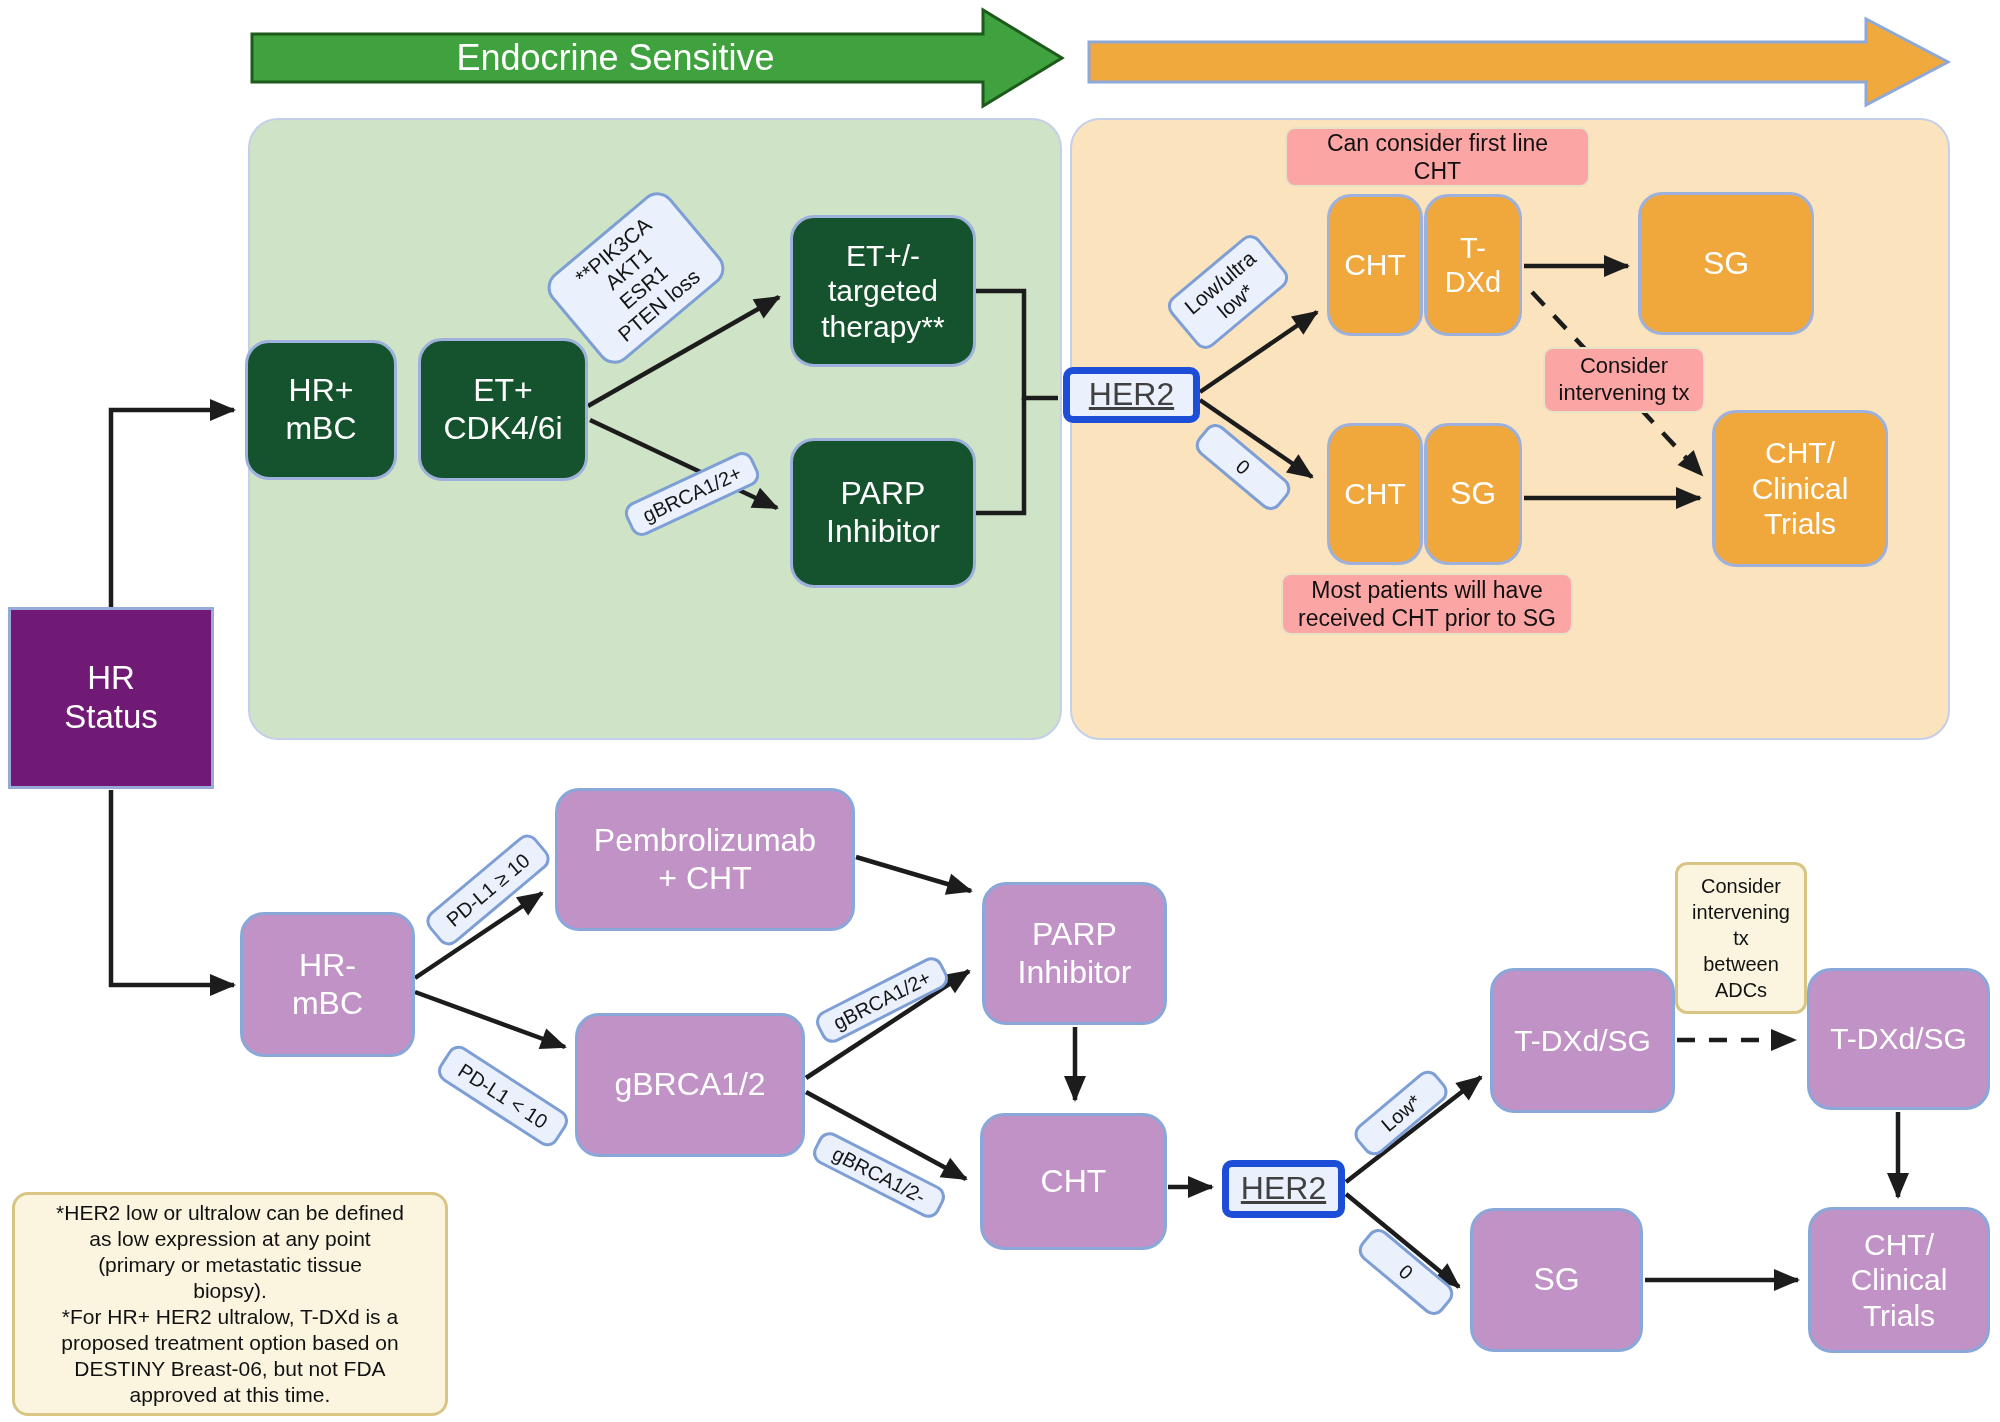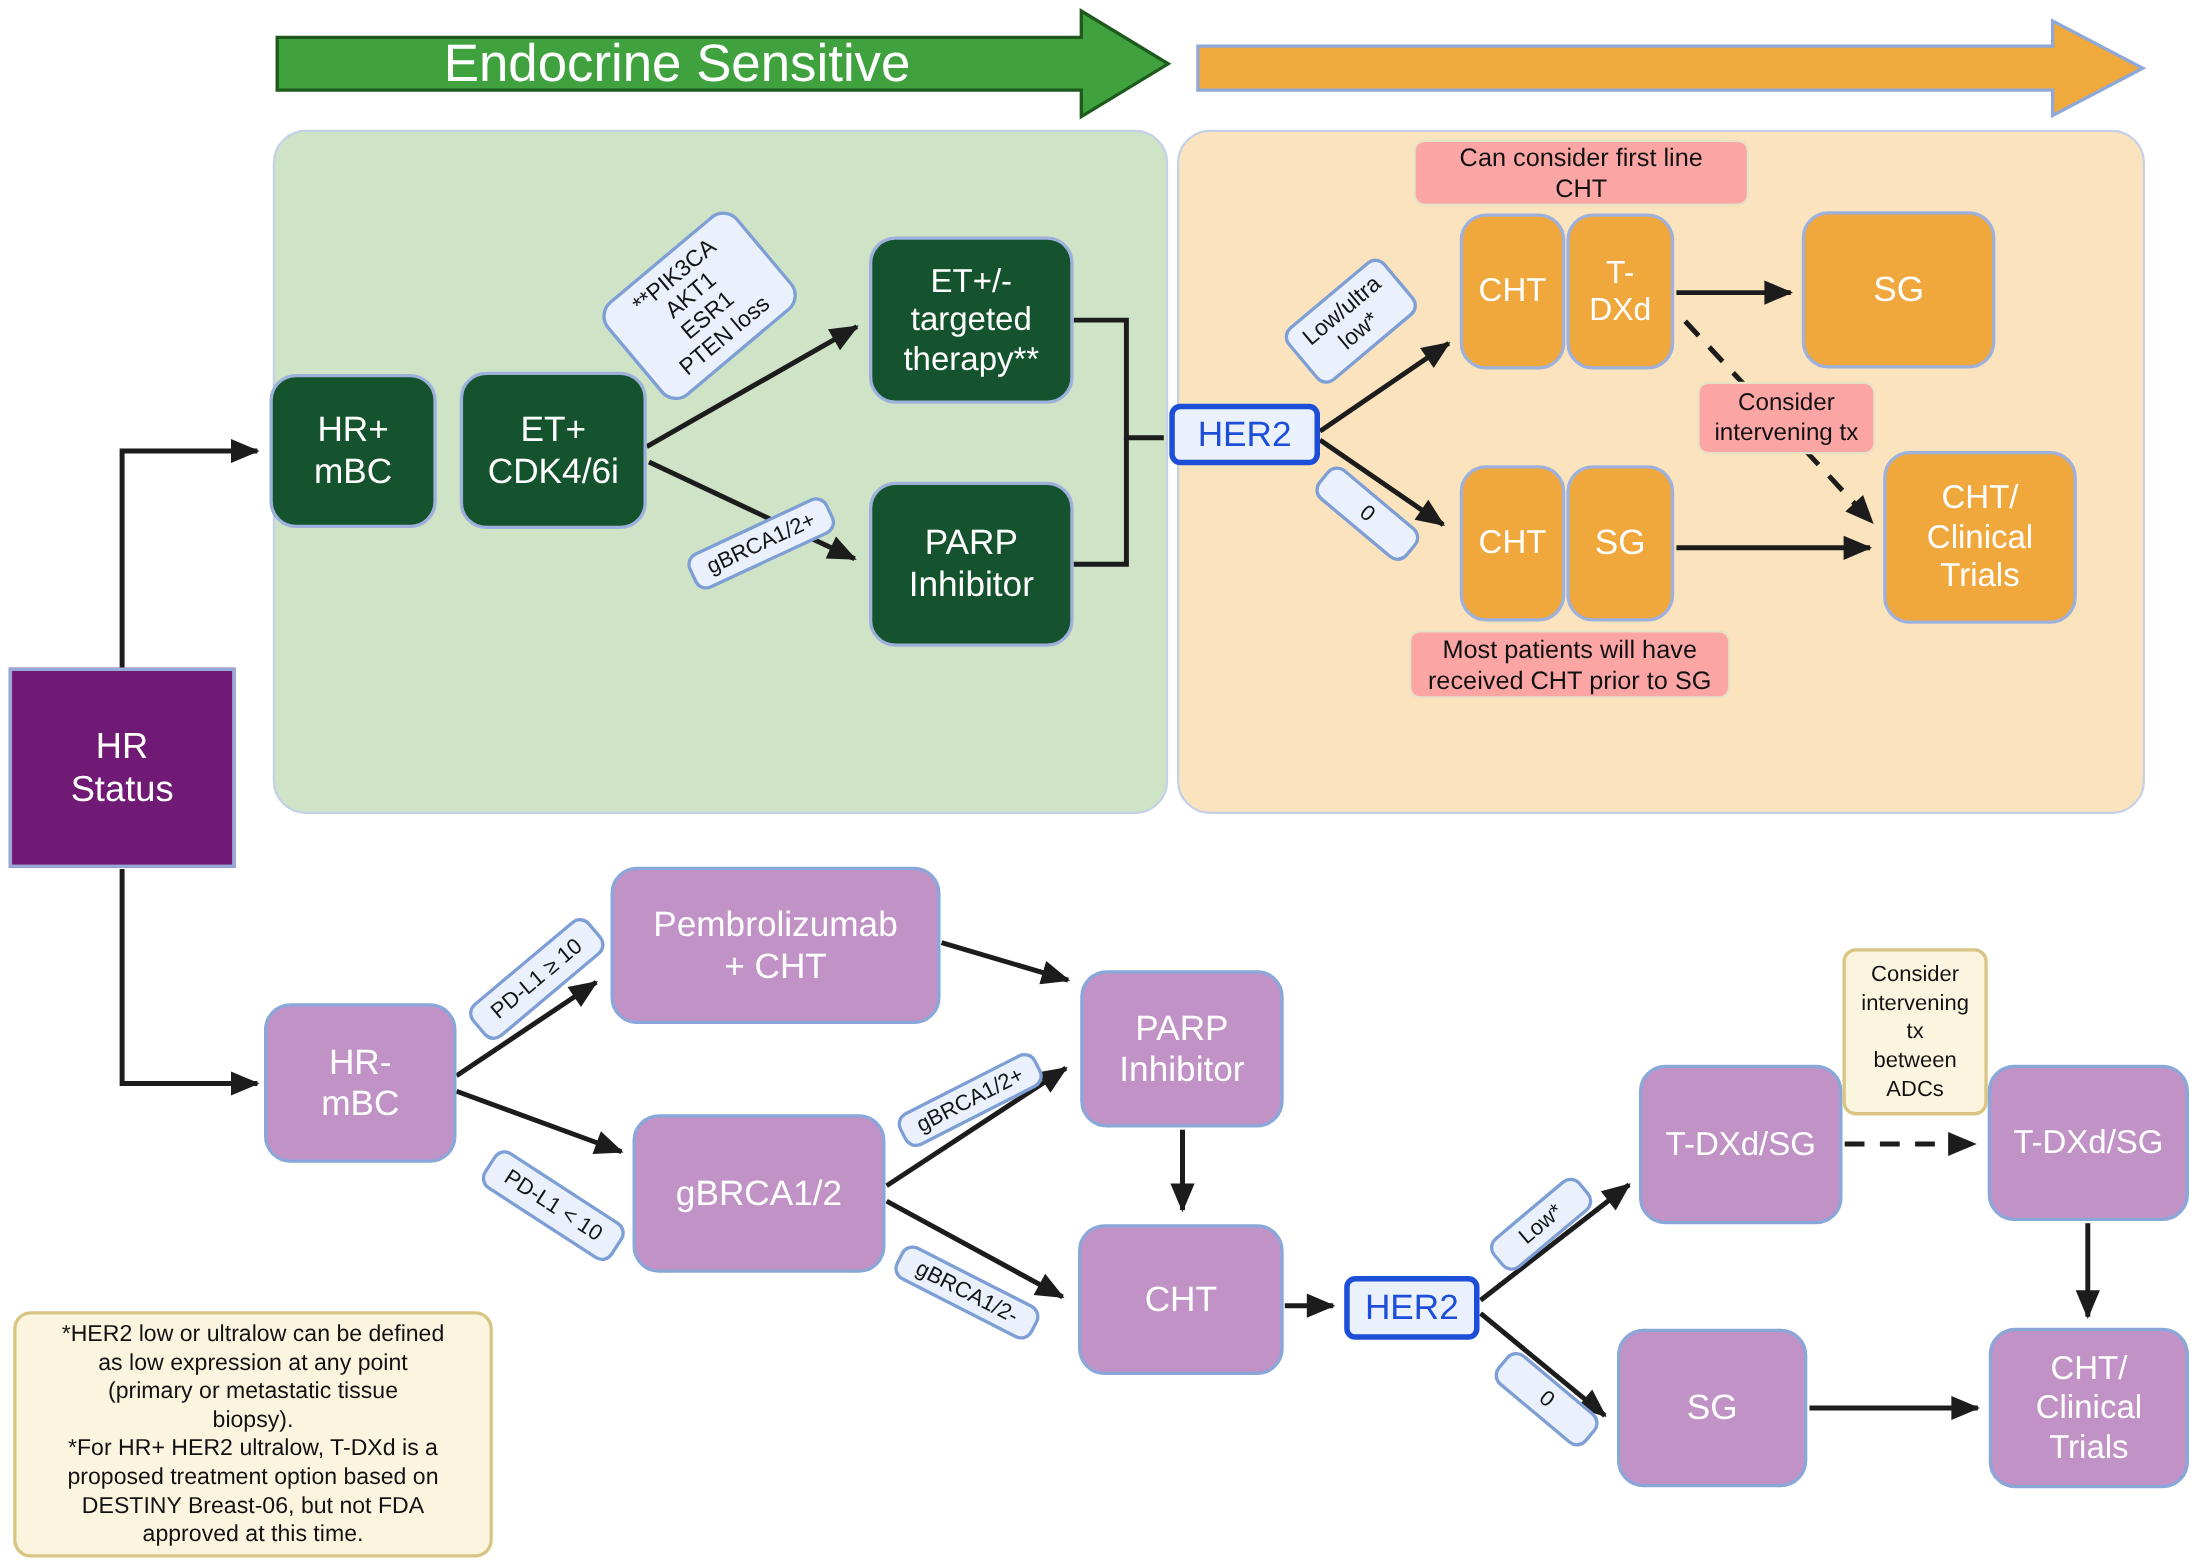--- a/index.html
+++ b/index.html
@@ -9,21 +9,21 @@
   #panel-green{left:248px;top:118px;width:814px;height:622px;background:#cfe4c6;}
   #panel-orange{left:1070px;top:118px;width:880px;height:622px;background:#fbe4bd;}
 
   .node{position:absolute;display:flex;align-items:center;justify-content:center;text-align:center;
         white-space:pre-line;color:#fff;font-size:32px;line-height:1.18;
         border:3px solid #9db1dc;border-radius:24px;box-sizing:border-box;}
   .green{background:#14532d;}
   .orange{background:#f0a73b;}
   .purple{background:#c192c5;border-color:#8aa7da;}
   .teal{background:#701a75;border-radius:0;border-color:#96a9d8;font-size:33px;}
-  .lightbox{background:#eaf1fc;border:5px solid #1d4ed8;color:#1d4ed8;border-radius:10px;}
+  .lightbox{background:#eaf1fc;border:7px solid #1d4ed8;color:#404040;border-radius:10px;text-decoration:underline;}
   .tag{position:absolute;display:flex;align-items:center;justify-content:center;text-align:center;
        white-space:pre-line;background:#eaf1fc;border:3px solid #7e9ed6;color:#141414;
        border-radius:12px;font-size:20px;line-height:1.12;box-sizing:border-box;}
   .note{position:absolute;display:flex;align-items:center;justify-content:center;text-align:center;
         white-space:pre-line;background:#fca5a5;border:2px solid #e7e1c6;border-radius:10px;
         color:#111;font-size:23px;line-height:1.22;box-sizing:border-box;}
   .tannote{background:#fbf5e0;border:3px solid #d9c583;border-radius:12px;}
 
   #hr-status{left:8px;top:607px;width:206px;height:182px;}
   #hrp-mbc{left:245px;top:340px;width:152px;height:140px;}
@@ -66,21 +66,21 @@
   #tag-low{left:1349px;top:1095px;width:104px;height:36px;transform:rotate(-40deg);}
   #tag-zero-bottom{left:1353px;top:1254px;width:106px;height:36px;transform:rotate(40deg);}
 
   #note-adcs{left:1675px;top:862px;width:132px;height:152px;font-size:20px;line-height:1.3;}
   #footnote{left:12px;top:1192px;width:436px;height:224px;font-size:21px;line-height:1.24;
             border-radius:16px;}
 
   .banner{position:absolute;}
   .banner svg{position:absolute;left:0;top:0;}
   .banner span{position:absolute;display:flex;align-items:center;justify-content:center;
-               color:#fff;font-size:48px;}
+               color:#fff;font-size:36px;}
   #banner-green{left:248px;top:6px;width:818px;height:104px;}
   #banner-green span{left:0;top:28px;width:735px;height:48px;}
   #banner-orange{left:1086px;top:16px;width:866px;height:92px;}
   #banner-orange span{left:0;top:26px;width:780px;height:40px;}
 
   svg.connectors{position:absolute;left:0;top:0;}
   .cline{stroke:#1c1c1c;stroke-width:4.5;fill:none;}
   .dashed{stroke-dasharray:18 14;}
 </style>
 </head>

